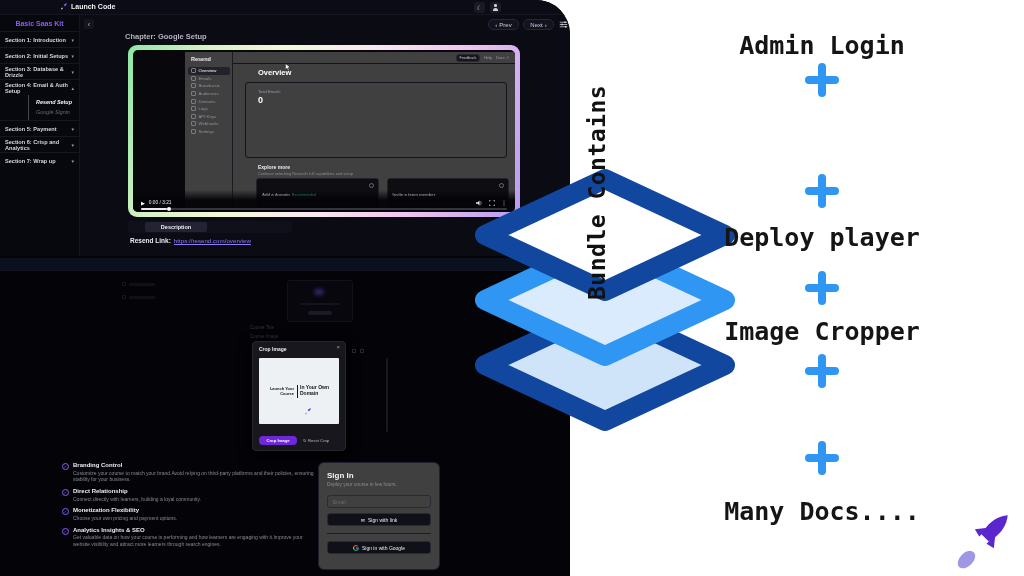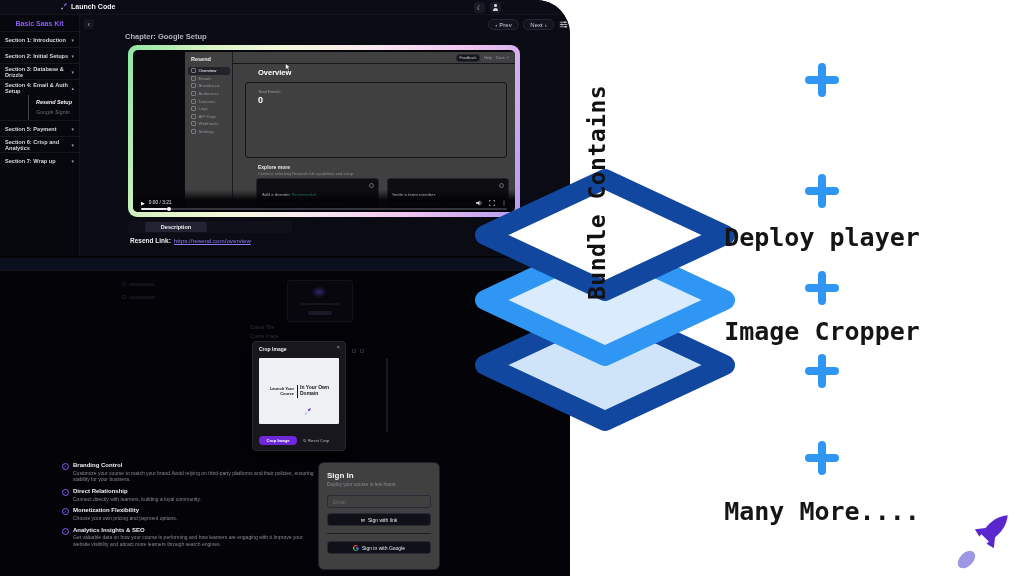--- a/index.html
+++ b/index.html
@@ -441,28 +441,29 @@
   </div>
 
   <svg class="layers" width="300" height="290" viewBox="0 0 300 290">
     <path d="M30 215 L150 159 L270 215 L150 271 Z" fill="#cfe4f9" stroke="#11479e" stroke-width="20" stroke-linejoin="round"></path>
     <path d="M30 150 L150 94 L270 150 L150 206 Z" fill="#d9ebfd" stroke="#2f96f3" stroke-width="20" stroke-linejoin="round"></path>
     <path d="M30 85 L150 29 L270 85 L150 141 Z" fill="#ffffff" stroke="#11479e" stroke-width="20" stroke-linejoin="round"></path>
   </svg>
 
   <div class="vert-label">Bundle Contains</div>
 
+  <div class="promo-item" style="top:30px">Admin Login</div>
   <div class="plus" style="top:63px"></div>
   <div class="plus" style="top:174px"></div>
   <div class="promo-item" style="top:222px">Deploy player</div>
   <div class="plus" style="top:271px"></div>
   <div class="promo-item" style="top:316px">Image Cropper</div>
   <div class="plus" style="top:354px"></div>
   <div class="plus" style="top:441px"></div>
-  <div class="promo-item" style="top:496px">Many More....</div>
+  <div class="promo-item" style="top:496px">Many Docs....</div>
 
   <svg class="rocket-big" width="68" height="66" viewBox="0 0 64 64">
     <ellipse cx="15" cy="52" rx="6.5" ry="10" transform="rotate(45 15 52)" fill="#9d97e6"></ellipse>
     <g transform="rotate(45 38 26)" fill="#5a27cf">
       <path d="M38 2 C44 9 46 19 44 28 L43 33 L33 33 L32 28 C30 19 32 9 38 2 Z"></path>
       <path d="M33 24 L25 34 L33 36 Z"></path>
       <path d="M43 24 L51 34 L43 36 Z"></path>
     </g>
   </svg>
 

